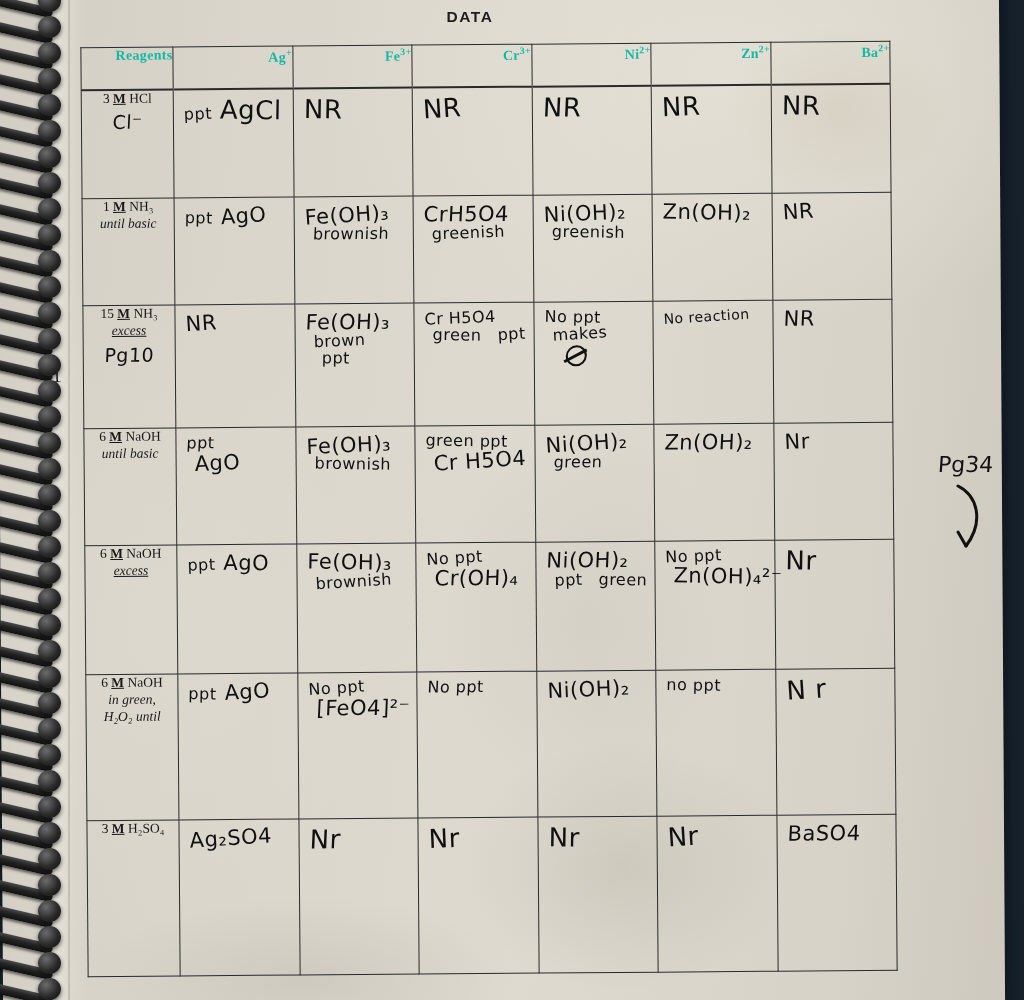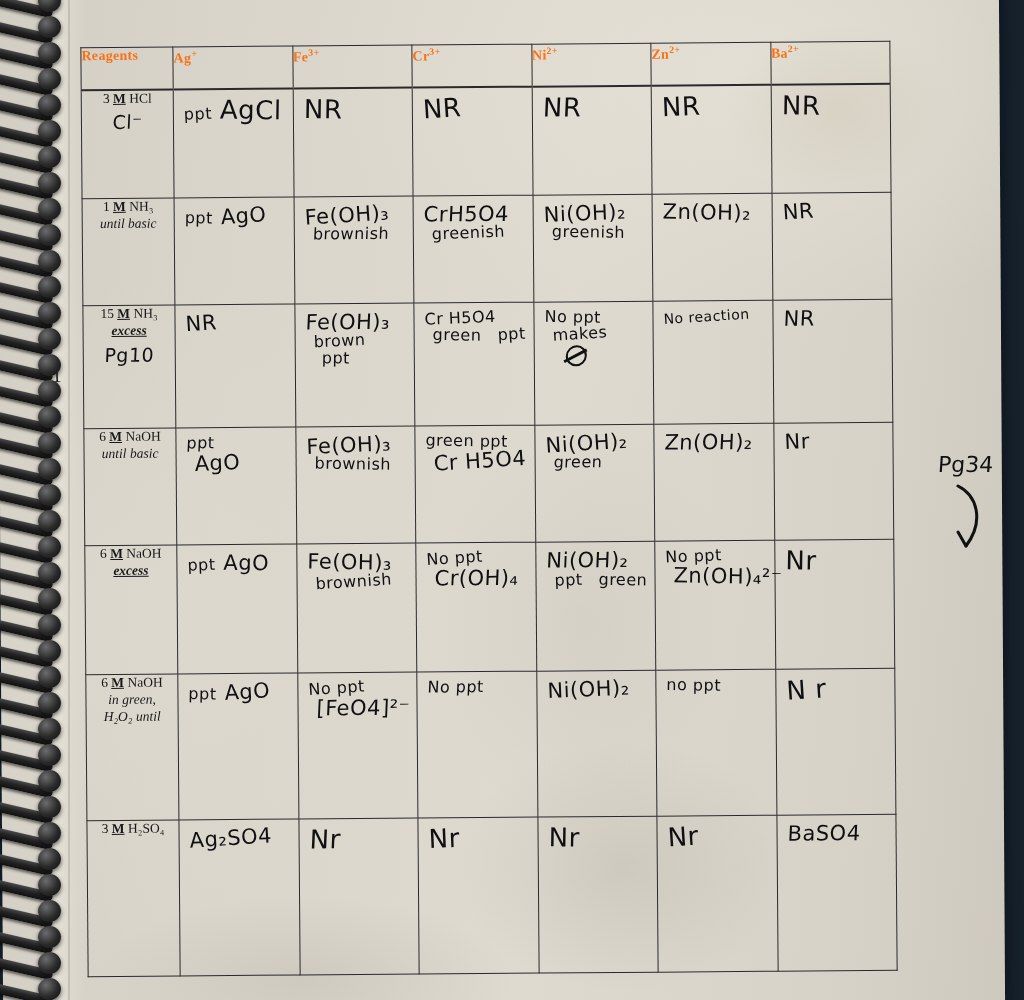--- a/index.html
+++ b/index.html
@@ -142,29 +142,29 @@
     text-align: center;
     vertical-align: middle;
     font-family: "Liberation Serif", serif;
     font-size: 13.5px;
     color: #18181a;
     line-height: 1.25;
     padding: 2px 3px;
   }
   .reagent-cell .m { text-decoration: underline; font-weight: bold; font-style: normal; }
   .reagent-cell .ex { display:block; font-style: italic; }
-  .reagent-cell .u { text-decoration: underline; font-weight: bold; }
+  .reagent-cell .u { text-decoration: underline; }
 
   
   .hdr {
-    text-align:left; vertical-align: middle;
+    text-align:right; vertical-align: middle;
     font-family:"Liberation Serif", serif;
     font-weight: bold;
     font-size: 14px;
-    color:#f97316;
+    color:#14b8a6;
     height: 42px;
     letter-spacing: .3px;
   }
   .hdr sup { font-size: 70%; }
   .hdr.reagents { font-size: 14px; }
 
   
   .hw {
     font-family: "DejaVu Sans", sans-serif;
     color: #101013;
@@ -385,20 +385,21 @@
         <div class="knob"></div>
       </div>
       <div class="coil" style="top: 988px;">
         <div class="bar"></div>
         <div class="knob"></div>
       </div>
     </div>
 
   <div id="margin-tick">1</div>
 
+  <div id="data-heading">DATA</div>
 
   <div id="table-wrap">
     <table class="data">
       <thead>
         <tr id="hdr-row">
             <th class="hdr reagents col-reagent">Reagents</th>
             <th class="hdr"><span>Ag<sup>+</sup></span></th>
             <th class="hdr"><span>Fe<sup>3+</sup></span></th>
             <th class="hdr"><span>Cr<sup>3+</sup></span></th>
             <th class="hdr"><span>Ni<sup>2+</sup></span></th>

